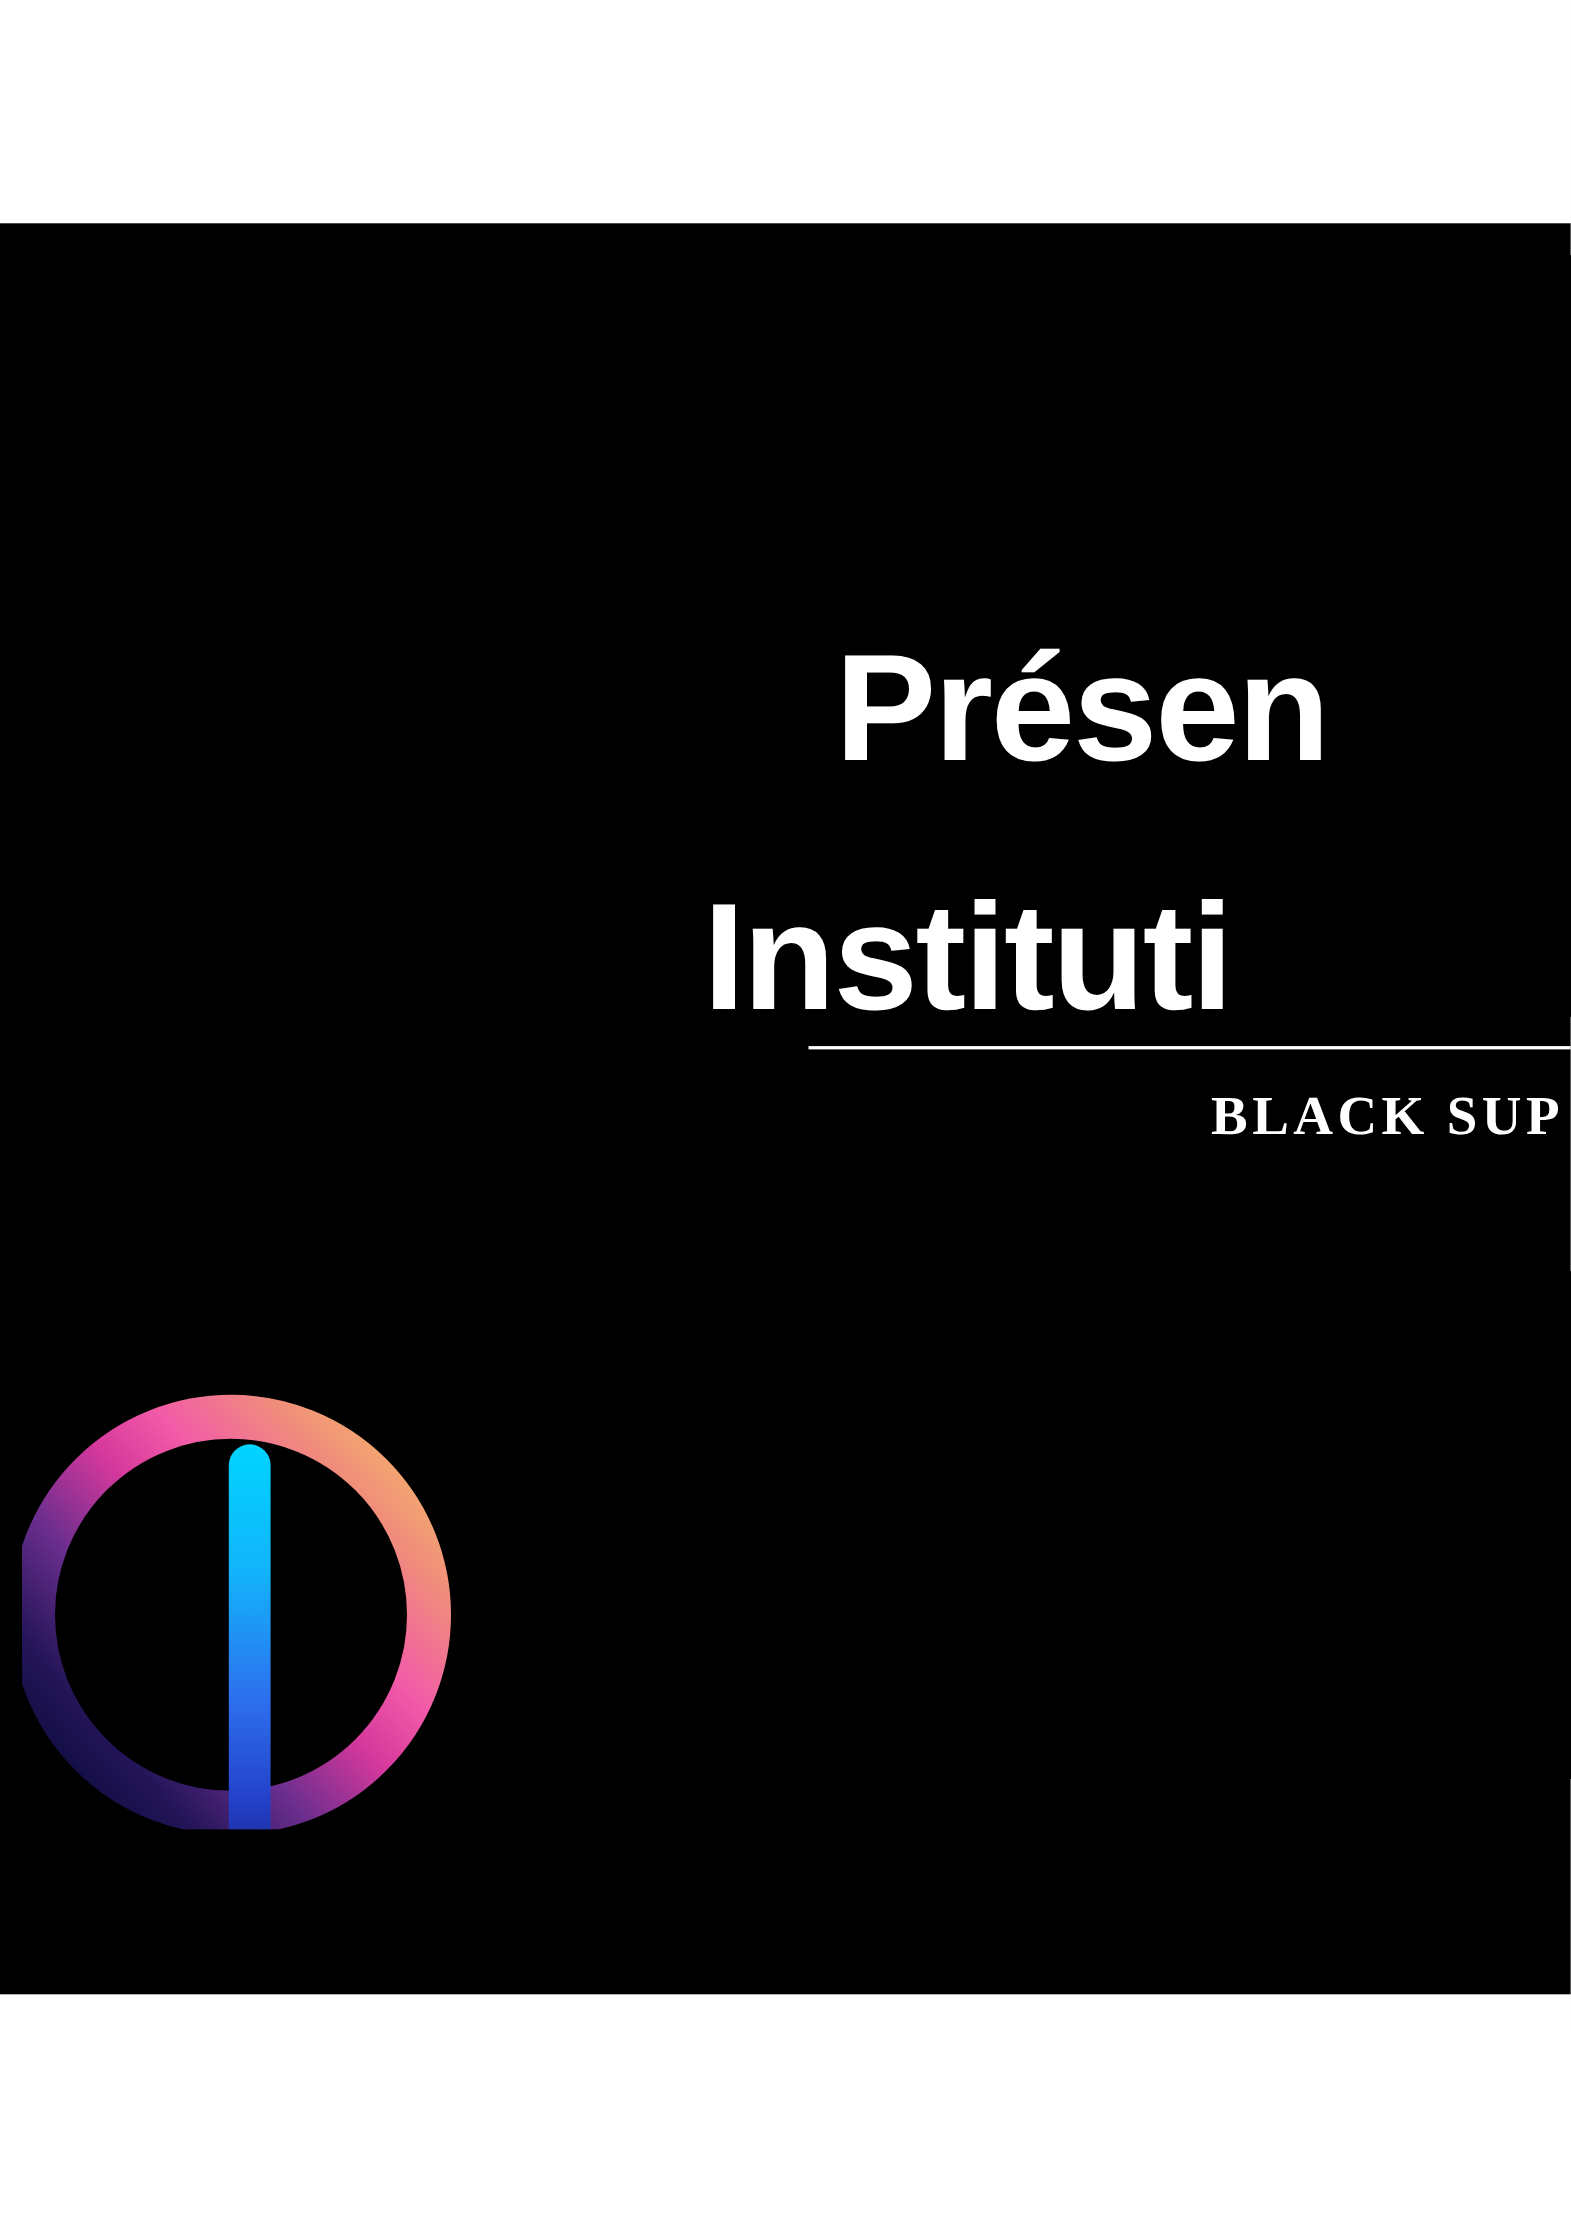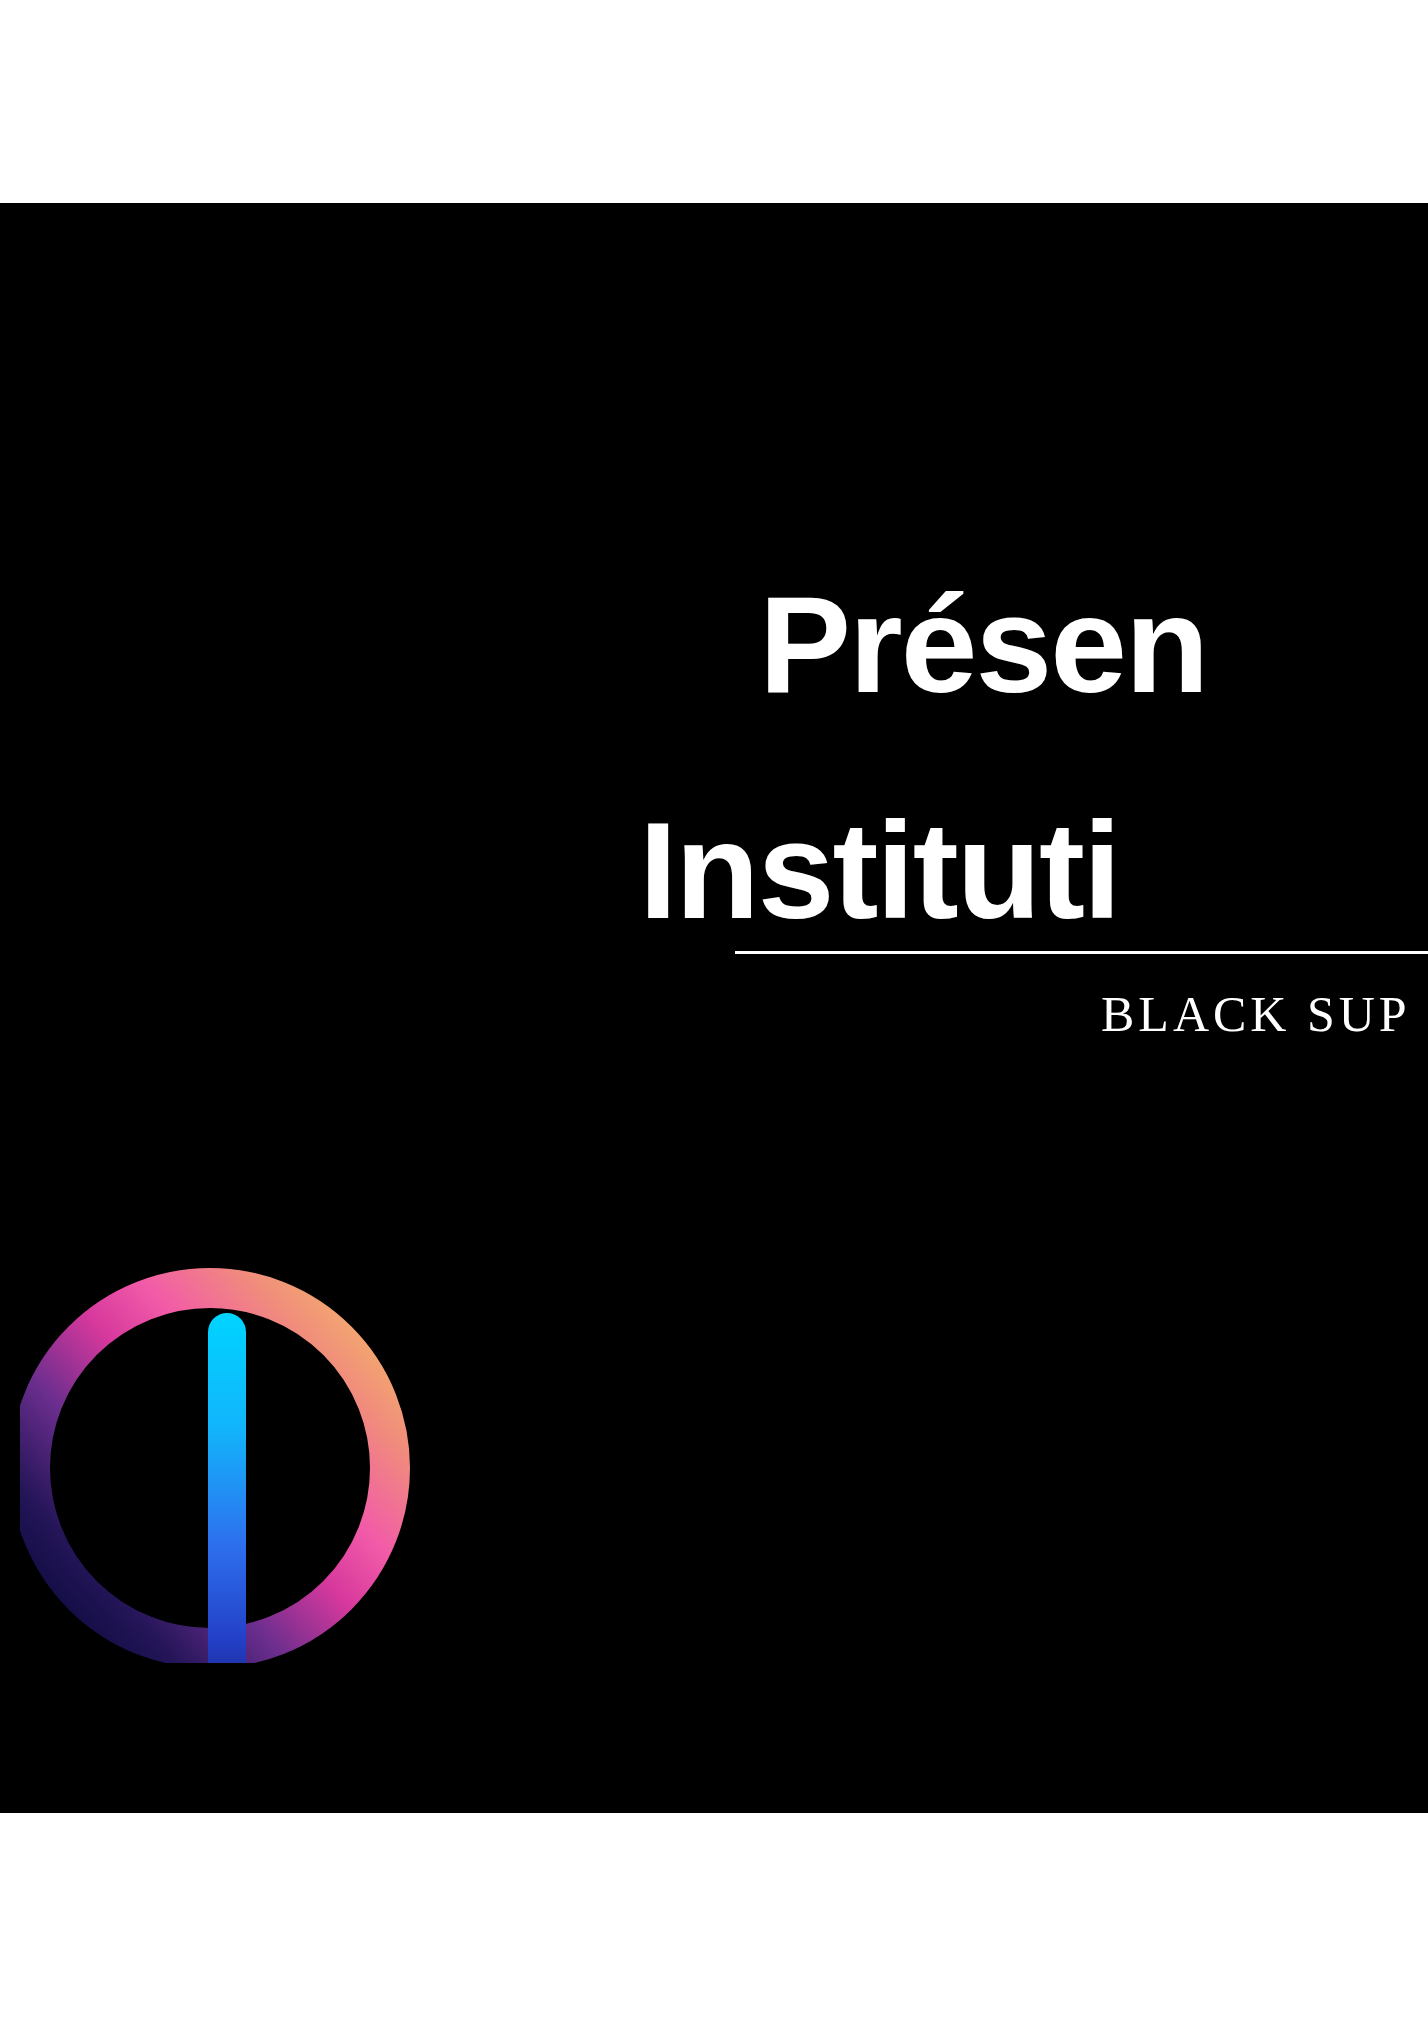--- a/index.html
+++ b/index.html
@@ -79,21 +79,21 @@
     height: 3px;
     background: #ffffff;
   }
 
   .subtitle {
     position: absolute;
     left: 1097px;
     top: 782px;
     color: #ffffff;
     font-family: "Liberation Serif", serif;
-    font-weight: normal;
+    font-weight: bold;
     font-size: 50px;
     letter-spacing: 4px;
     white-space: nowrap;
   }
 </style>
 </head>
 <body>
 
 <div id="root">
 

